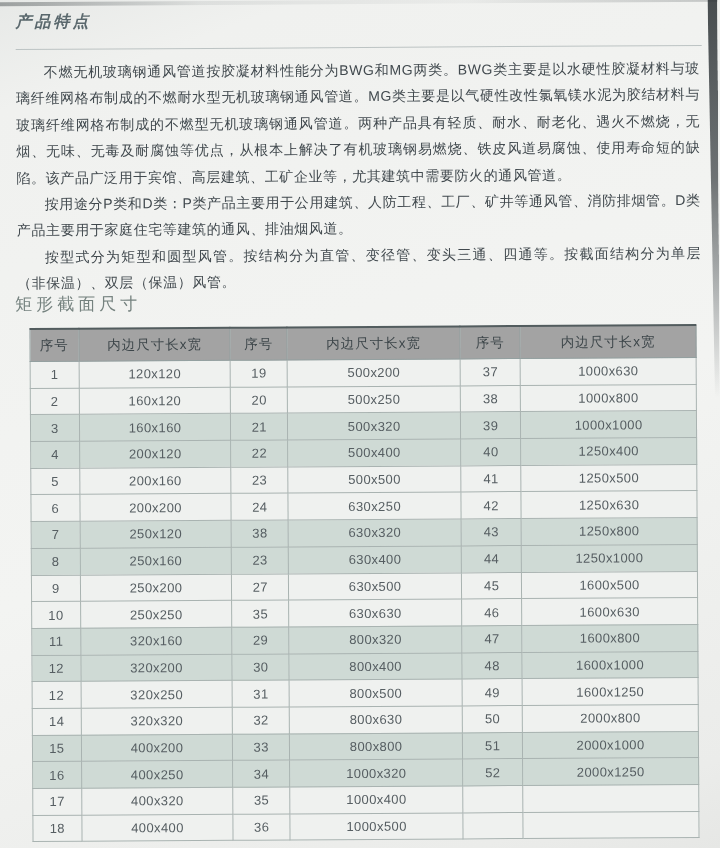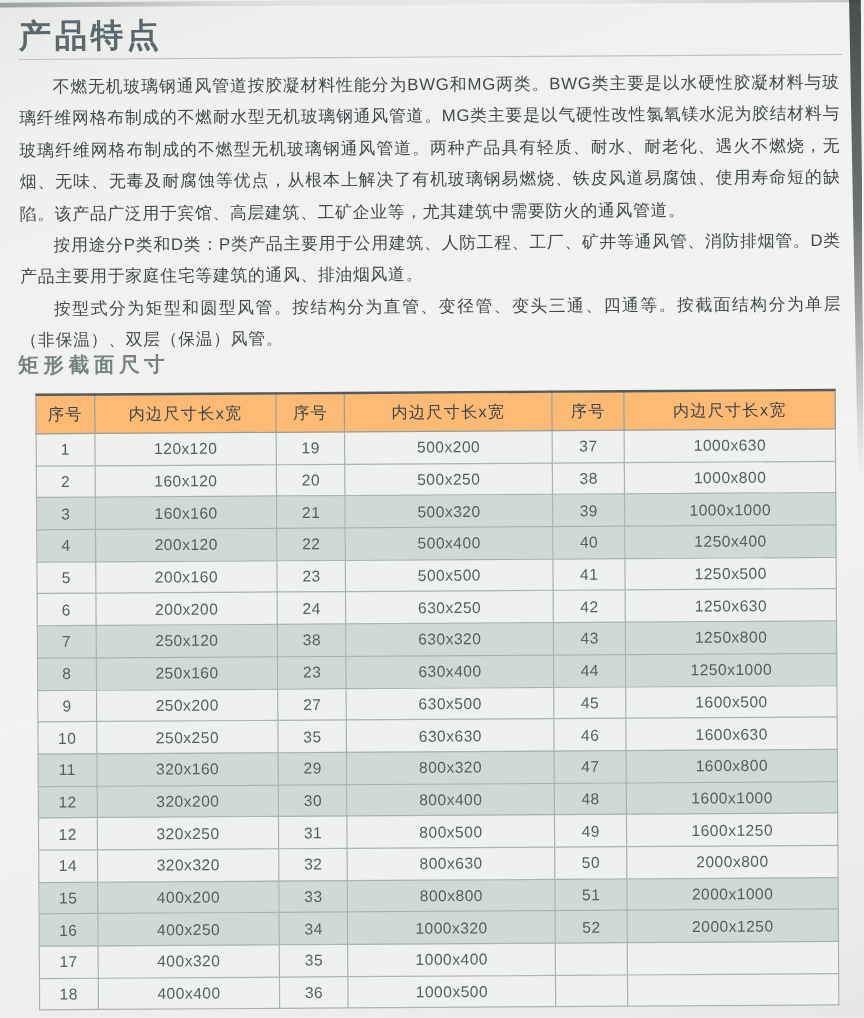--- a/index.html
+++ b/index.html
@@ -26,49 +26,50 @@
   .edge-right {
     position: absolute; top: 0; right: 0; width: 15px; height: 400px;
     background: linear-gradient(to bottom,
       rgba(42,48,51,0.85) 0%, rgba(58,64,67,0.72) 45%,
       rgba(84,90,93,0.38) 75%, rgba(120,126,128,0) 100%);
     clip-path: polygon(34% 0, 100% 0, 100% 100%, 68% 100%);
     z-index: 5;
   }
   h1.page-title {
     position: absolute; left: 18px; top: 10px; margin: 0;
-    font-size: 27px; font-weight: bold; letter-spacing: 3px;
+    font-size: 16px; font-weight: bold; letter-spacing: 3px;
     color: #5a686d;
+    font-style: italic;
   }
   .title-rule {
     position: absolute; left: 18px; right: 16px; top: 47px;
     border-top: 1px solid #bcc3c3; height: 0;
   }
   .body-text {
     position: absolute; left: 18px; top: 57px; width: 684px;
     font-size: 14px; line-height: 26.4px; letter-spacing: 0.6px;
     color: #41494e; text-align: justify;
   }
   .body-text p { margin: 0; text-indent: 2em; }
   h2.section-title {
     position: absolute; left: 16px; top: 291px; margin: 0;
     font-family: "Liberation Serif", "DejaVu Serif", serif;
-    font-size: 17px; font-weight: 700; letter-spacing: 4px;
+    font-size: 17px; font-weight: 400; letter-spacing: 4px;
     color: #75827f;
   }
   table.dim-table {
     position: absolute; left: 30px; top: 326px;
     width: 667px; border-collapse: collapse; table-layout: fixed;
     border: 1px solid #84908f;
     border-top: 2px solid #525c5e;
     background: #eff1ef;
   }
   table.dim-table th {
     height: 31px; padding: 0;
-    background: #fdba74;
+    background: #a3a3a3;
     border: 1px solid #93a0a0;
     font-size: 13.5px; font-weight: normal; letter-spacing: 1px;
     color: #3c4549;
   }
   table.dim-table td {
     height: 25.7px; padding: 0;
     border: 1px solid #a9b3b1;
     font-size: 13px; text-align: center;
     color: #565e62; letter-spacing: 0.4px;
     background: #eff1ef;

